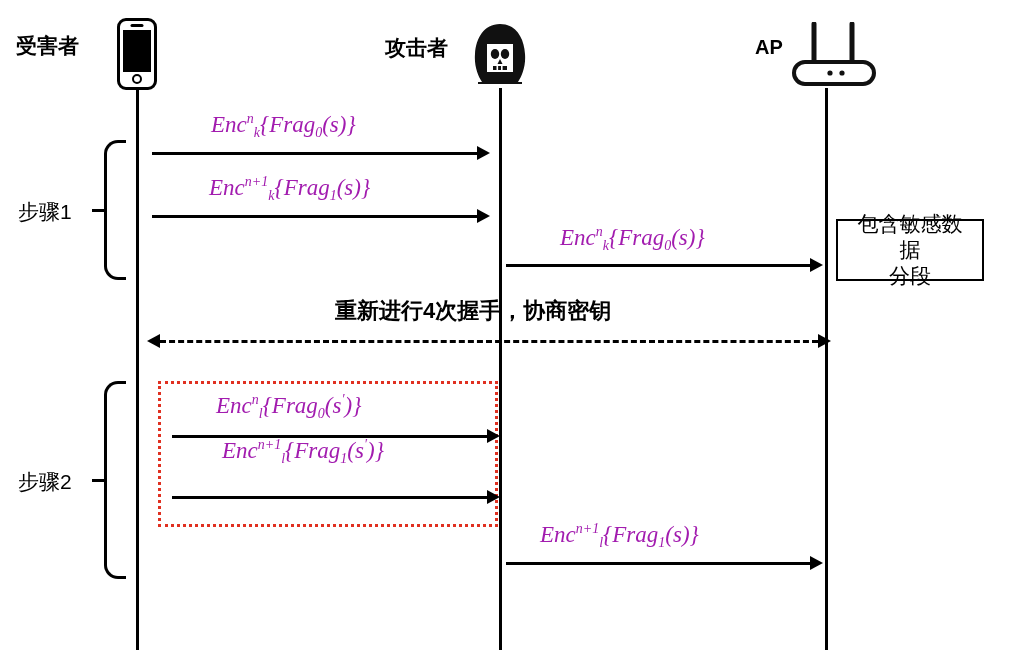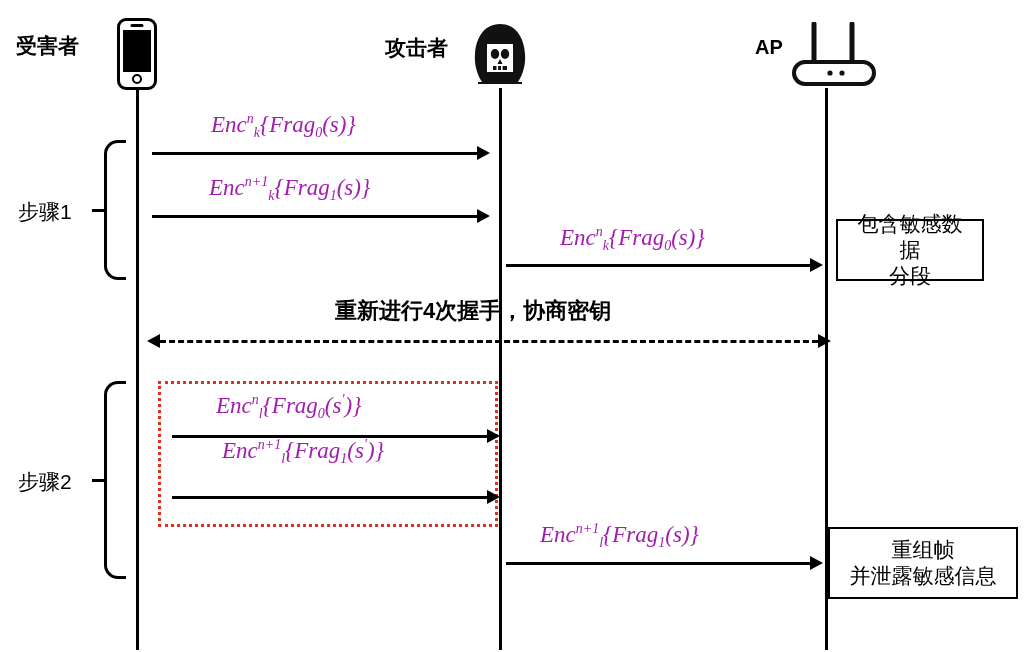--- a/index.html
+++ b/index.html
@@ -261,16 +261,14 @@
   <div class="abs arrow-line" style="left:172px; top:496px; width:315px;"></div>
   <div class="abs arrow-head" style="left:487px; top:490px;"></div>
 
 
   <div class="abs math" style="left:540px; top:521px;">
     <span style="font-style:italic">Enc</span><span class="up">n+1</span><span class="dn">l</span>{<span style="font-style:italic">Frag</span><span class="dn">1</span>(<span style="font-style:italic">s</span>)}
   </div>
   <div class="abs arrow-line" style="left:506px; top:562px; width:304px;"></div>
   <div class="abs arrow-head" style="left:810px; top:556px;"></div>
 
-  <div class="abs note" style="left:828px; top:527px; width:190px; height:72px; display:flex; align-items:center; justify-content:center;">重组帧
-并泄露敏感信息</div>
 
 </div>
 
 </body></html>

